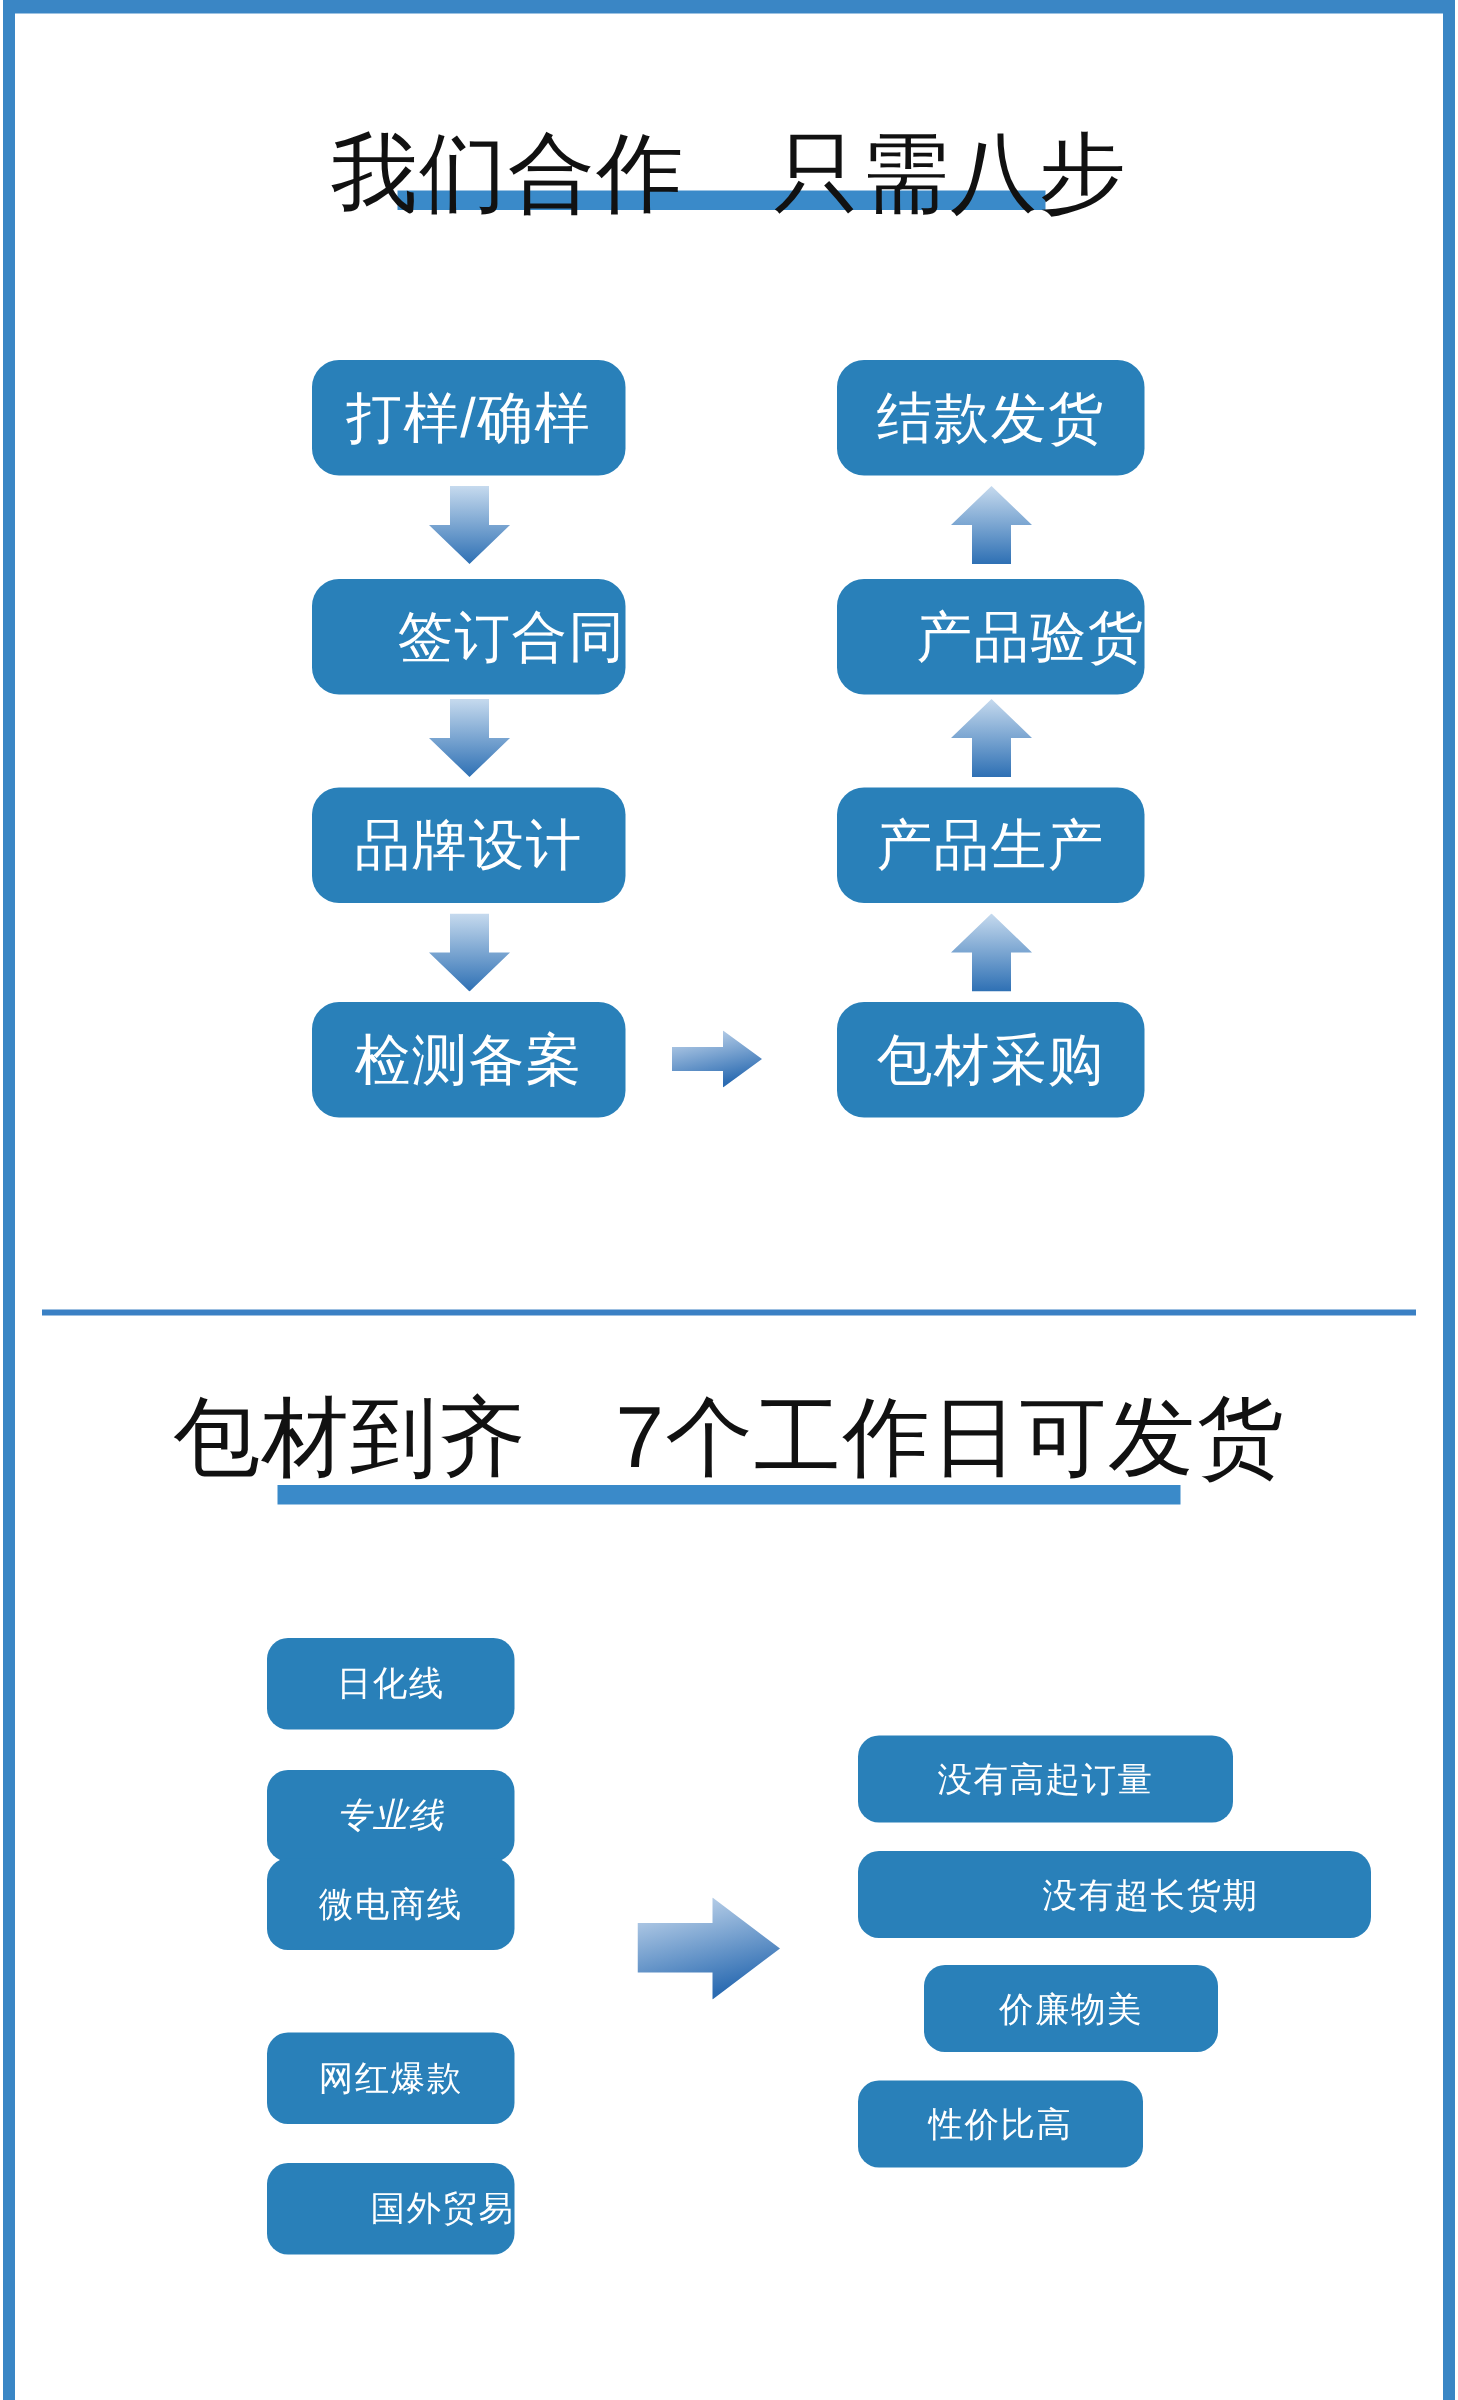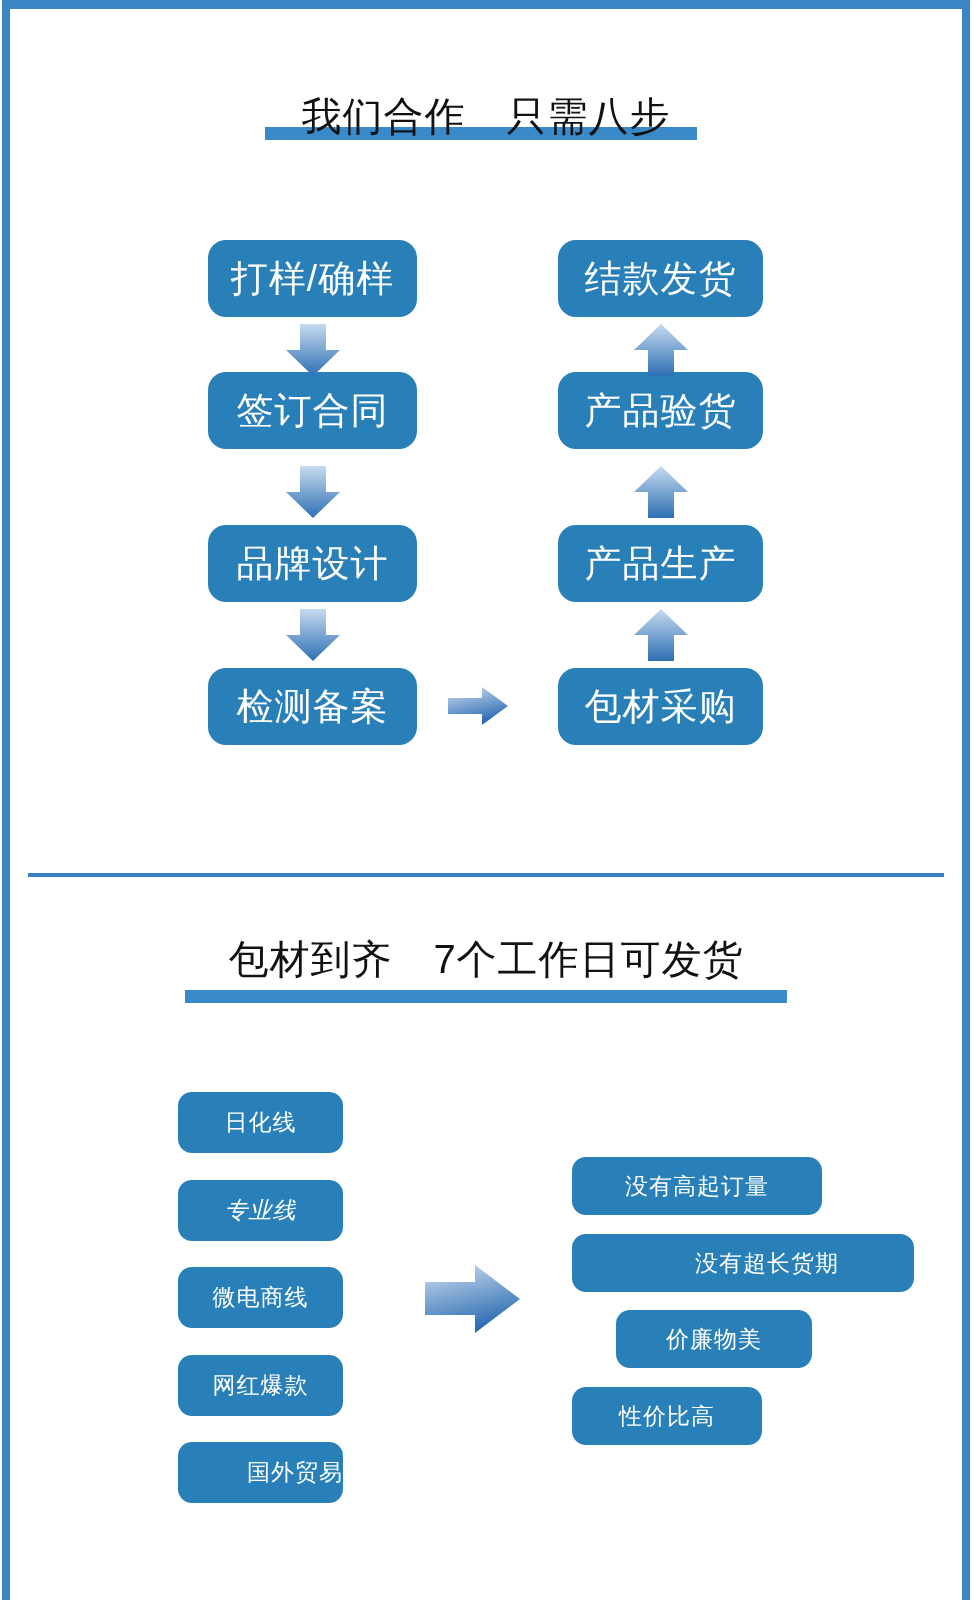--- a/index.html
+++ b/index.html
@@ -7,52 +7,52 @@
     position:relative; width:972px; height:1600px; background:#ffffff;
     overflow:hidden; font-family:"Liberation Sans", sans-serif;
   }
   .frame {
     position:absolute; left:2px; right:2px; top:0; bottom:0;
     border-top:9px solid #3a86c5; border-left:8px solid #3a86c5; border-right:8px solid #3a86c5;
     pointer-events:none; z-index:5;
   }
   .title {
     position:absolute; left:0; width:972px; text-align:center;
-    font-size:40px; line-height:52px; color:#111111; z-index:2;
+    font-size:58px; line-height:52px; color:#111111; z-index:2;
     letter-spacing:1px; white-space:pre;
   }
   .title1 { top:90px; }
   .title2 { top:933px; }
   .underline { position:absolute; background:#3a8ac9; height:13px; z-index:1; }
   .underline1 { left:265px; top:127px; width:432px; }
   .underline2 { left:185px; top:990px; width:602px; }
   .divider { position:absolute; left:28px; top:873px; width:916px; height:4px; background:#3a80c4; }
 
   .box {
     position:absolute; background:#2980b9; color:#ffffff;
     display:flex; align-items:center; justify-content:center;
     border-radius:18px; font-size:37px; letter-spacing:1px;
   }
   .flow-left  { left:208px; width:209px; height:77px; }
   .flow-right { left:558px; width:205px; height:77px; }
-  .r1 { top:240px;text-align:right; } .r2 { top:372px; } .r3 { top:525px; } .r4 { top:668px; }
+  .r1 { top:240px;text-align:right; } .r2 { top:386px;justify-content:flex-end; } .r3 { top:525px; } .r4 { top:668px; }
 
   .arrow { position:absolute; }
   .down1 { left:286px; top:324px; } .down2 { left:286px; top:466px; } .down3 { left:286px; top:609px; }
   .up1   { left:634px; top:324px; } .up2   { left:634px; top:466px; } .up3   { left:634px; top:609px; }
   .h-arrow { left:448px; top:687px; }
   .big-arrow { left:425px; top:1265px; }
 
   .small-box {
     position:absolute; background:#2980b9; color:#ffffff;
     display:flex; align-items:center; justify-content:center;
     border-radius:14px; font-size:23px; letter-spacing:1px;
   }
   .line-box { left:178px; width:165px; height:61px; }
-  .l1 { top:1092px; } .l2 { top:1180px;font-style:italic; } .l3 { top:1267px; } .l4 { top:1355px; } .l5 { top:1442px;justify-content:flex-end; }
+  .l1 { top:1092px; } .l2 { top:1180px;font-style:italic; } .l3 { top:1239px; } .l4 { top:1355px; } .l5 { top:1442px;justify-content:flex-end; }
   .benefit { left:572px; height:58px; }
   .b1 { top:1157px; width:250px; }
   .b2 { top:1234px; width:294px;padding-left:48px; }
   .b3 { top:1310px; width:196px;margin-left:44px; }
   .b4 { top:1387px; width:190px; }
 </style>
 </head>
 <body>
 
 <div class="page">

